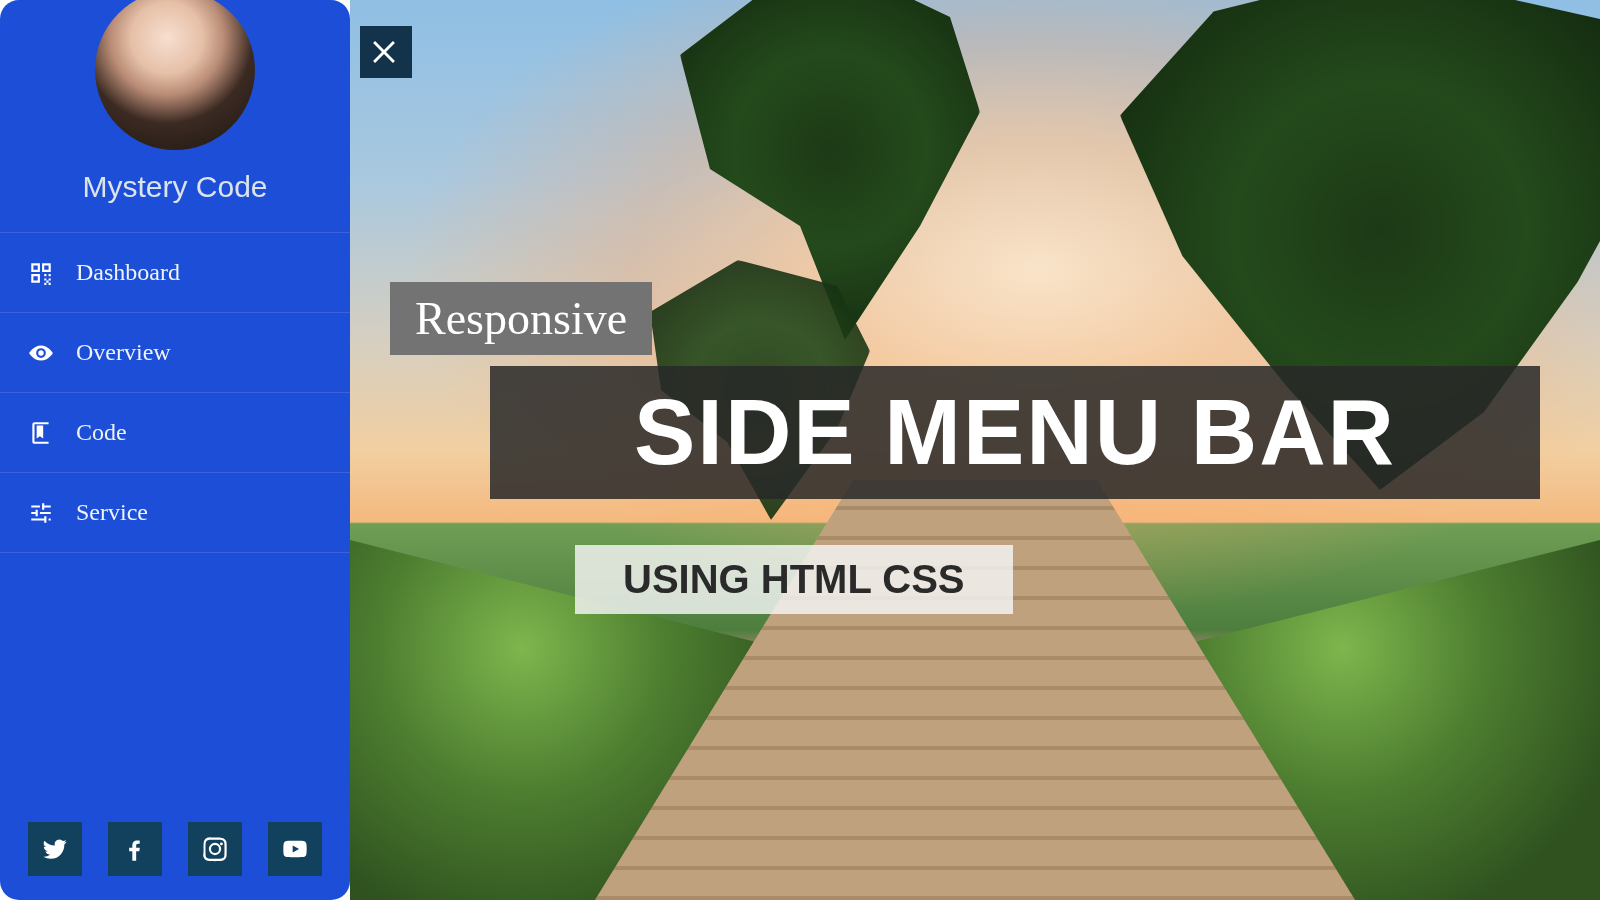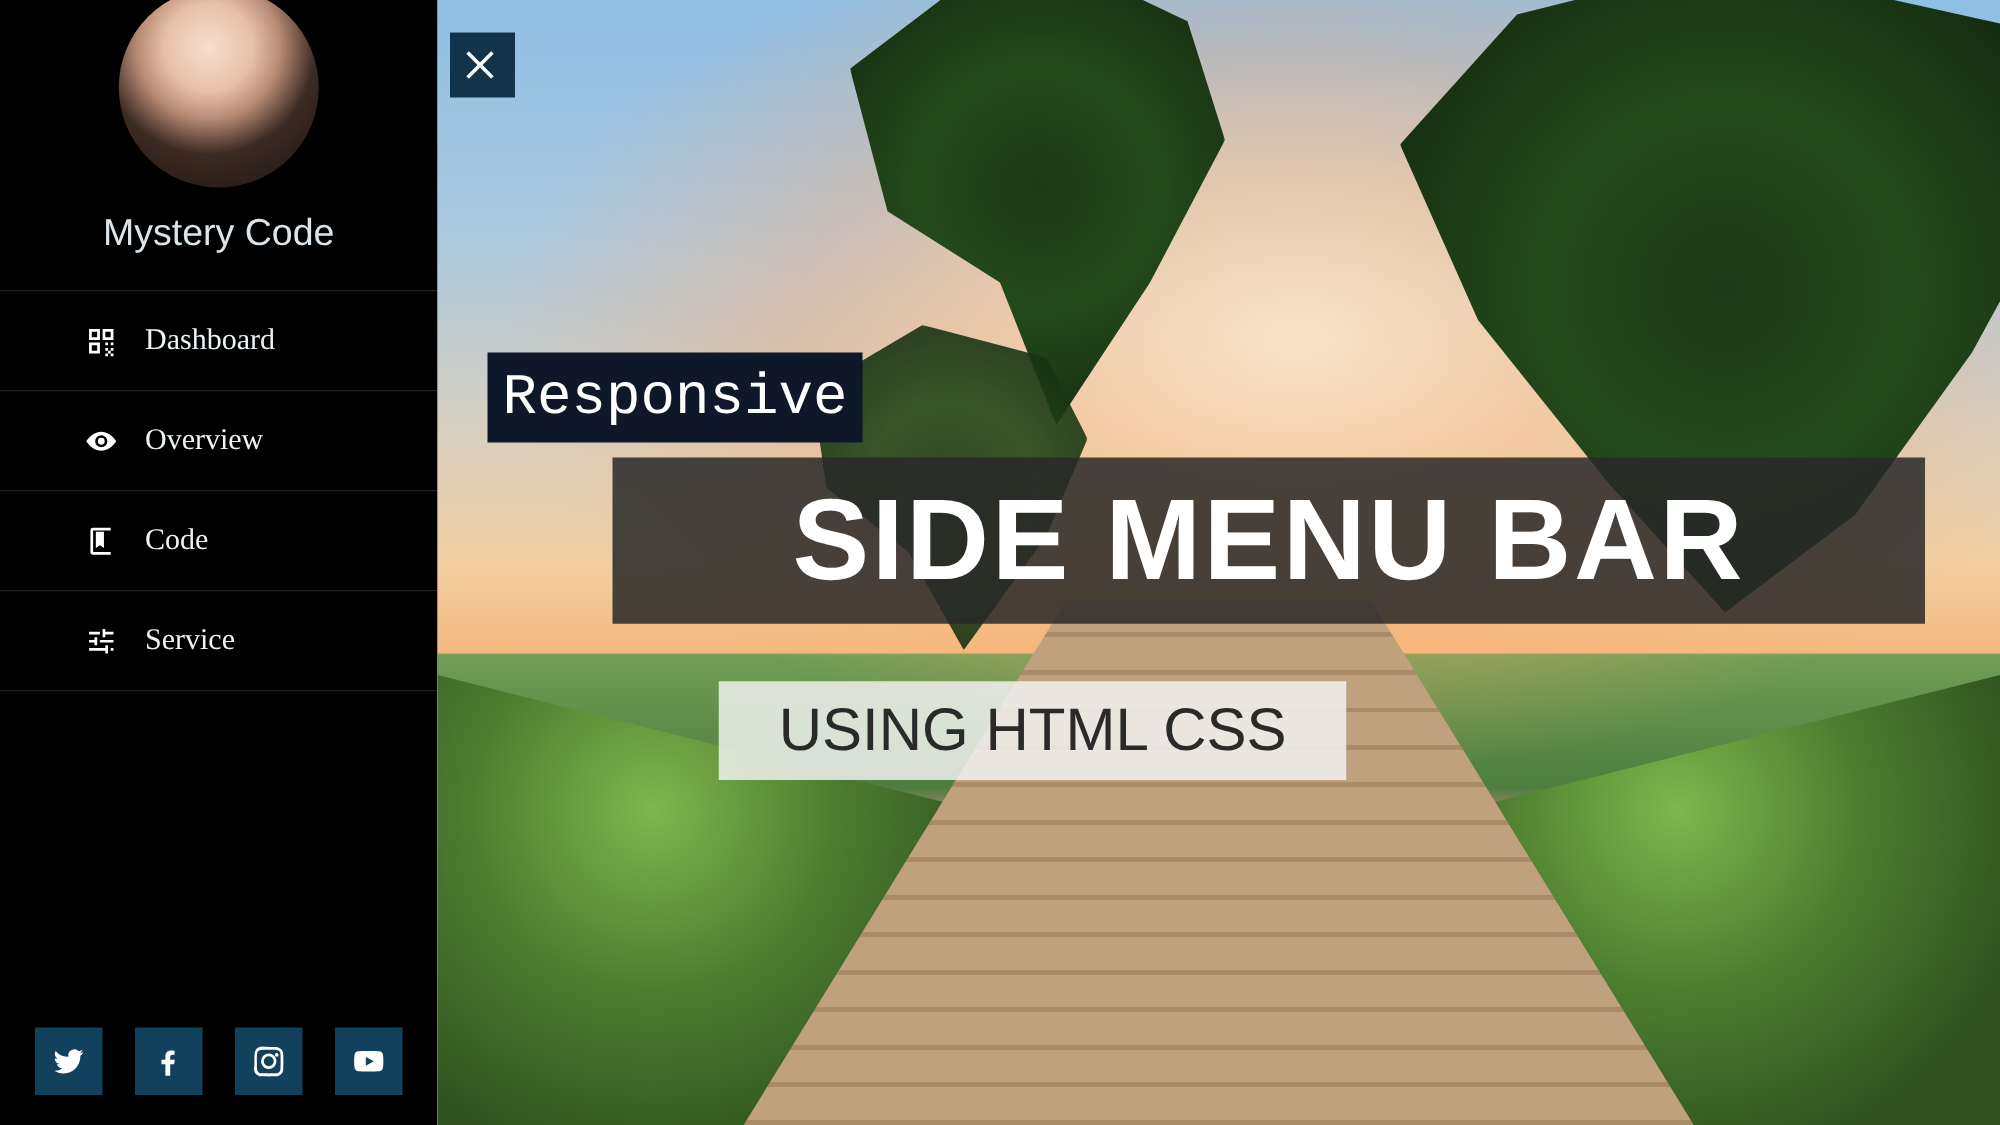--- a/index.html
+++ b/index.html
@@ -4,25 +4,26 @@
 <style>
 * { margin: 0; padding: 0; box-sizing: border-box; }
 html, body { width: 1600px; height: 900px; overflow: hidden; font-family: Georgia, 'Times New Roman', serif; }
 
 .app { display: flex; width: 100%; height: 100%; }
 
 
 .sidebar {
   width: 350px;
   height: 100%;
-  background: #000000;
+  background: #1d4ed8;
   color: #e9eef2;
   display: flex;
   flex-direction: column;
   position: relative;
+  border-radius: 19px;
 }
 
 .avatar-wrap { display: flex; justify-content: center; padding-top: 0; }
 .avatar {
   width: 160px; height: 160px;
   border-radius: 50%;
   background: radial-gradient(circle at 45% 30%, #f7dfcf 0%, #e6c0a8 25%, #b88b75 40%, #3b2a22 60%, #1a1410 100%);
   overflow: hidden;
   margin-top: -10px;
 }
@@ -35,21 +36,21 @@
   margin-bottom: 28px;
   font-family: Verdana, Geneva, sans-serif;
   font-weight: 400;
 }
 
 .menu { list-style: none; width: 100%; }
 .menu li {
   display: flex;
   align-items: center;
   gap: 22px;
-  padding: 26px 68px;
+  padding: 26px 28px;
   font-size: 24px;
   color: #eef3f6;
   border-bottom: 1px solid rgba(255,255,255,0.12);
   cursor: pointer;
 }
 .menu li:first-child { border-top: 1px solid rgba(255,255,255,0.12); }
 .menu li .mi { width: 26px; height: 26px; display: inline-flex; align-items: center; justify-content: center; }
 .menu li .mi svg { width: 26px; height: 26px; fill: #ffffff; }
 
 .social {
@@ -119,25 +120,25 @@
   display:flex; align-items:center; justify-content:center;
   cursor:pointer;
   z-index: 50;
 }
 .close-btn svg { width: 34px; height: 34px; fill: #ffffff; }
 
 
 .tag {
   position: absolute;
   left: 390px; top: 282px;
-  background: #0f172a;
+  background: #737373;
   color: #fff;
-  font-family: Liberation Mono, monospace;
+  font-family: Liberation Serif, serif;
   font-size: 46px;
-  padding: 10px 12px;
+  padding: 10px 25px;
   z-index: 40;
 }
 .title {
   position: absolute;
   left: 490px; top: 366px;
   right: 60px;
   background: rgba(40,40,40,0.85);
   color: #fff;
   font-family: Verdana, Geneva, sans-serif;
   font-weight: 700;
@@ -146,22 +147,22 @@
   padding: 14px 40px;
   text-align: center;
   z-index: 40;
 }
 .subtitle {
   position: absolute;
   left: 575px; top: 545px;
   background: rgba(245,245,245,0.82);
   color: #2a2a2a;
   font-family: Verdana, Geneva, sans-serif;
-  font-weight: 400;
-  font-size: 48px;
+  font-weight: 700;
+  font-size: 40px;
   padding: 12px 48px;
   z-index: 40;
 }
 </style>
 </head>
 <body>
 
 <div class="app">
 
   <aside class="sidebar">

